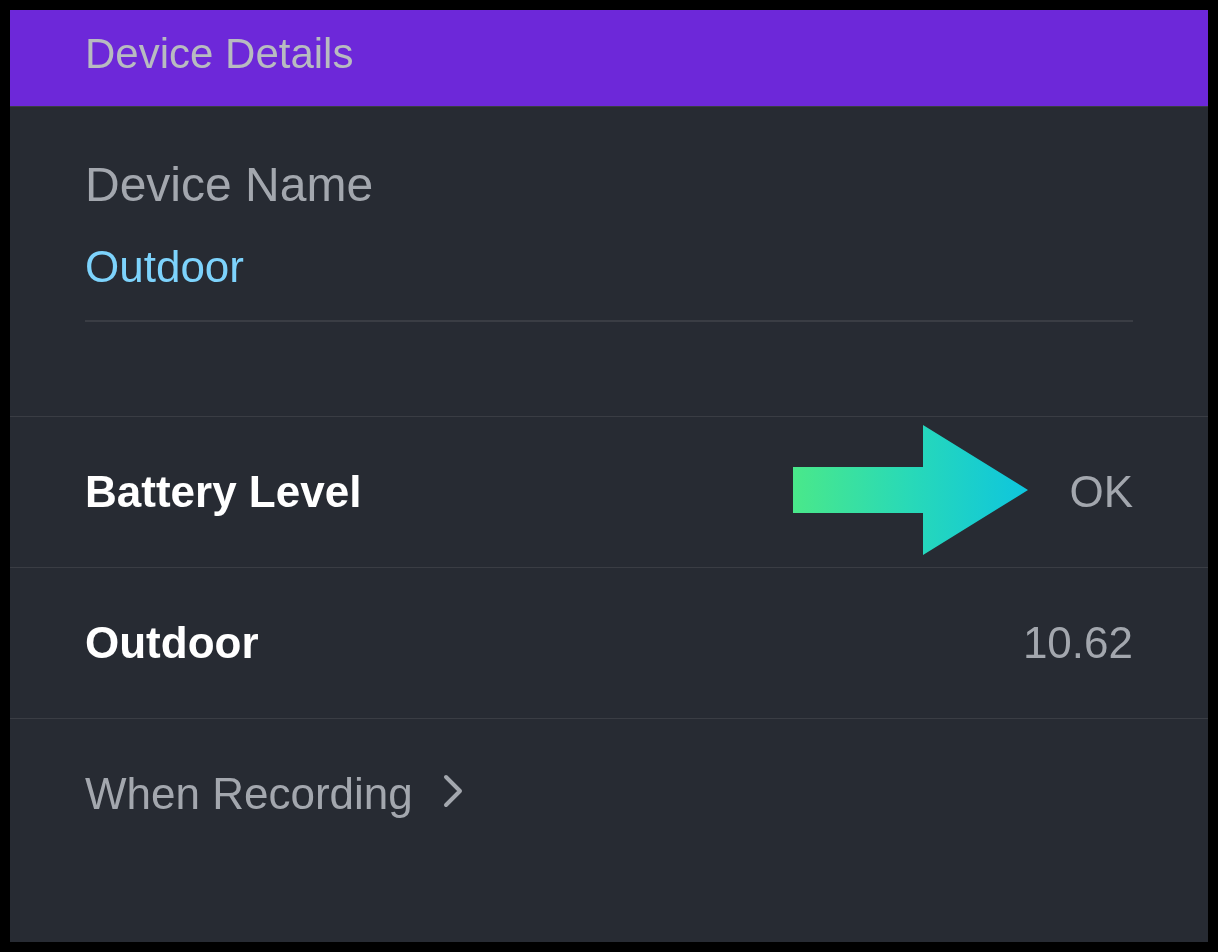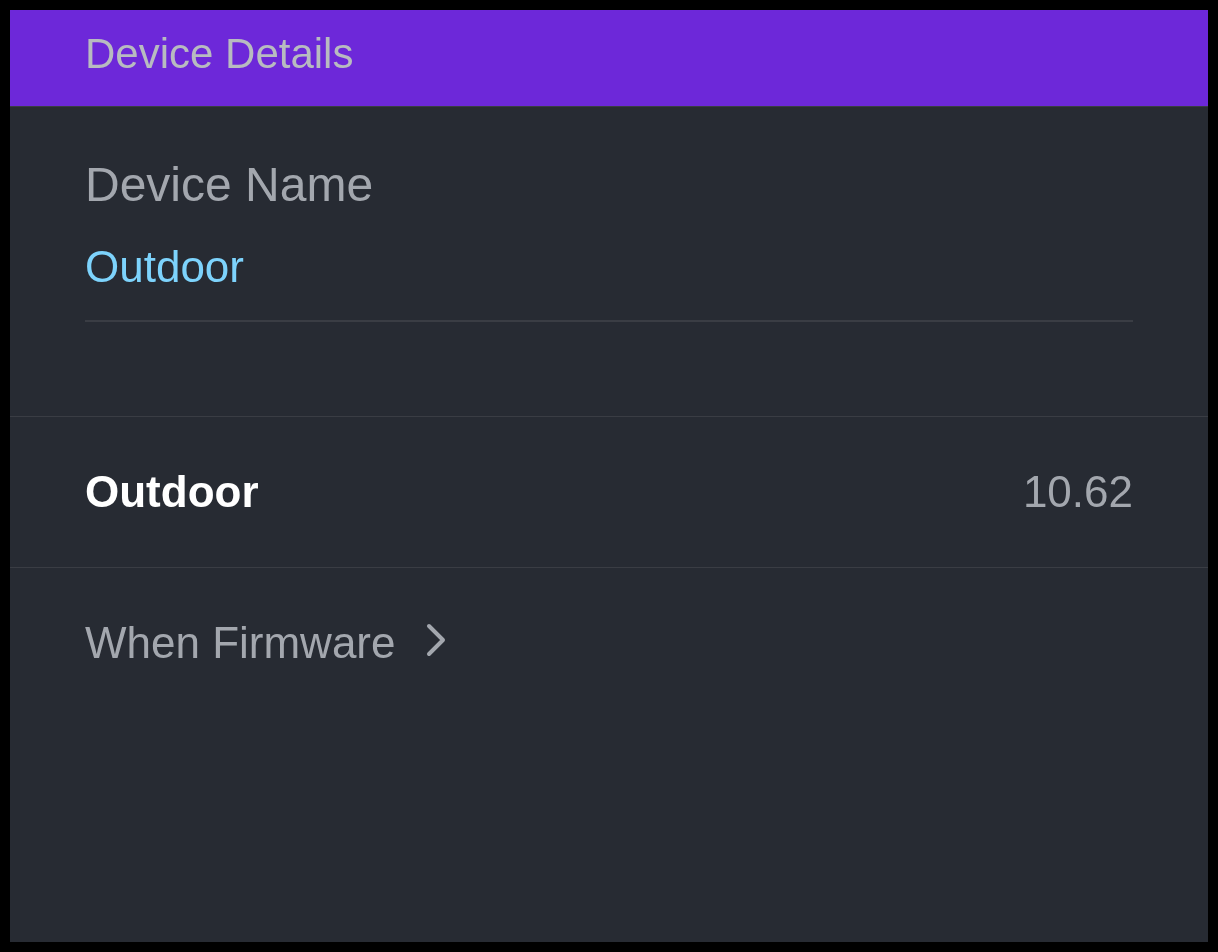--- a/index.html
+++ b/index.html
@@ -97,31 +97,49 @@
 <div class="panel">
   <div class="header">
     <div class="header-title">Device Details</div>
   </div>
   <div class="content">
     <div class="section-label">Device Name</div>
     <div class="name-value">Outdoor</div>
     <div class="name-underline"></div>
     <div class="spacer"></div>
 
+    <div class="row">
+      <div class="row-label">Battery Level</div>
+      <div class="arrow-wrap">
+        <svg width="235" height="130" viewBox="0 0 235 130">
+          <defs>
+            <linearGradient id="ag" x1="0%" y1="0%" x2="100%" y2="0%">
+              <stop offset="0%" stop-color="#4AE88A"></stop>
+              <stop offset="50%" stop-color="#28D9B8"></stop>
+              <stop offset="100%" stop-color="#0EC5DE"></stop>
+            </linearGradient>
+          </defs>
+          <polygon points="0,42 130,42 130,0 235,65 130,130 130,88 0,88" fill="url(#ag)"></polygon>
+        </svg>
+      </div>
+      <div class="row-value-group">
+        <div class="row-value">OK</div>
+      </div>
+    </div>
 
     <div class="row">
       <div class="row-label">Outdoor</div>
       <div class="row-value-group">
         <div class="row-value">10.62</div>
       </div>
     </div>
 
     <div class="row">
       <div class="row-value-group">
-        <div class="row-value">When Firmware</div>
+        <div class="row-value">When Recording</div>
         <div class="chevron">
           <svg width="20" height="34" viewBox="0 0 20 34">
             <polyline points="3,3 17,17 3,31" fill="none" stroke="#a3a7ae" stroke-width="4" stroke-linecap="round" stroke-linejoin="round"></polyline>
           </svg>
         </div>
       </div>
     </div>
 
   </div>
 </div>

